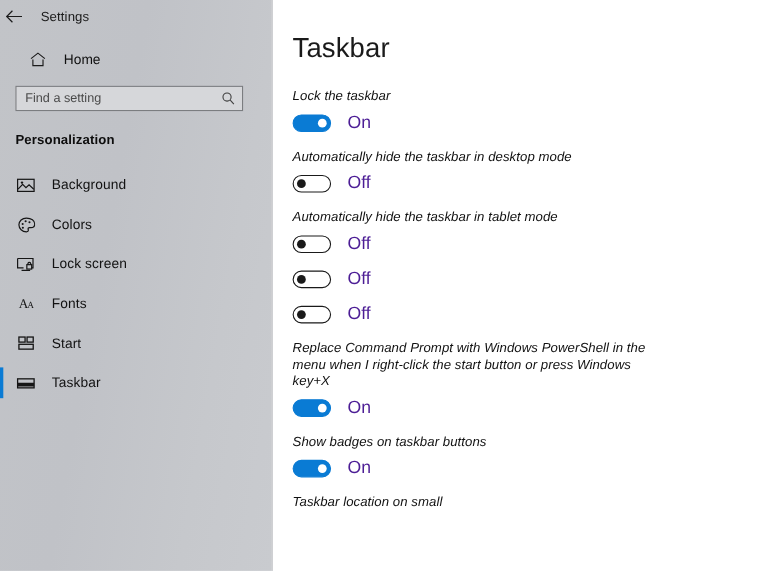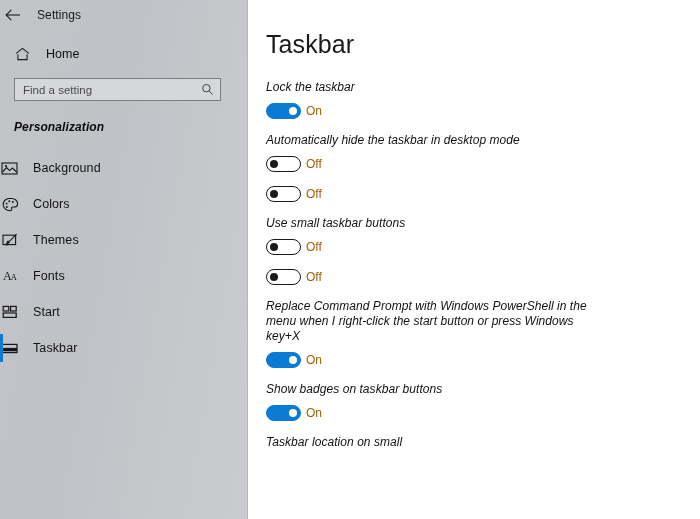--- a/index.html
+++ b/index.html
@@ -50,21 +50,21 @@
     font-size: 12px;
     color: #1b1b1b;
     margin-left: 11px;
     letter-spacing: .1px;
   }
 
   .home-row {
     height: 30px;
     display: flex;
     align-items: center;
-    padding-left: 13px;
+    padding-left: 25px;
     margin-top: 9px;
   }
   .home-icon {
     width: 18px;
     height: 18px;
     display: flex;
     align-items: center;
     justify-content: center;
     color: #1b1b1b;
   }
@@ -106,31 +106,31 @@
     flex: 0 0 auto;
   }
 
   .category-title {
     font-size: 12px;
     font-weight: bold;
     color: #0d0d0d;
     padding-left: 14px;
     margin-top: 19px;
     letter-spacing: .1px;
-    font-style: italic;
   }
 
   .nav-list {
     margin-top: 16px;
   }
   .nav-item {
     position: relative;
     height: 36px;
     display: flex;
     align-items: center;
+    padding-left: 14px;
     box-sizing: border-box;
   }
   .nav-item .sel-bar {
     display: none;
     position: absolute;
     left: 0;
     top: 4px;
     width: 3px;
     height: 28px;
     background: #0a7bd4;
@@ -224,23 +224,23 @@
     height: 8px;
     background: #1a1a1a;
   }
   .toggle.on .knob {
     right: 3px;
     width: 8px;
     height: 8px;
     background: #ffffff;
   }
   .toggle-state {
-    font-size: 12px;
-    color: #a16207;
-    margin-left: 5px;
+    font-size: 16px;
+    color: #4c1d95;
+    margin-left: 15px;
   }
 </style>
 </head>
 <body>
 
 <div class="window">
 
   <div class="sidebar">
 
     <div class="titlebar">
@@ -296,32 +296,34 @@
             <path d="M8 1.2C4.2 1.2 1.2 3.9 1.2 7.4s3 6.3 6.8 6.3c1.1 0 1.8-.6 1.8-1.4 0-.5-.3-.8-.3-1.3 0-.6.5-1 1.2-1h1.4c2 0 3.5-1.4 3.5-3.4 0-3.2-3.1-5.4-7.6-5.4Z"></path>
             <circle cx="4.6" cy="6.6" r=".95" fill="currentColor" stroke="none"></circle>
             <circle cx="7.3" cy="4.2" r=".95" fill="currentColor" stroke="none"></circle>
             <circle cx="10.8" cy="5" r=".95" fill="currentColor" stroke="none"></circle>
             <circle cx="4.8" cy="10" r=".95" fill="currentColor" stroke="none"></circle>
           </svg>
         </span>
         <span class="nav-label">Colors</span>
       </div>
 
-
       <div class="nav-item">
 
         <span class="nav-icon">
-          <svg width="16" height="15" viewBox="0 0 16 15" fill="none" stroke="currentColor" stroke-width="1.1">
-            <rect x="1" y="2.2" width="12.6" height="9.4"></rect>
-            <path d="M14.6 1.1 7.4 8.3"></path>
-            <path d="M5.6 10.6c1.3.2 2.2-.5 2.2-1.6L6.2 7.4c-1 .2-1.5 1-1.4 2.1l-2 2.4 2.8.7Z" fill="currentColor" stroke="none"></path>
+          <svg width="17" height="14" viewBox="0 0 17 14" fill="none" stroke="currentColor" stroke-width="1.1">
+            <path d="M1 2h14v8.6H9.8"></path>
+              <path d="M1 2v8.6h5.4"></path>
+            <path d="M4.6 12.8h7.8"></path>
+            <rect x="9.4" y="7.6" width="4.4" height="4" fill="#c2c4c8"></rect>
+            <path d="M10.4 7.6V6.4a1.3 1.3 0 0 1 2.5 0v1.2"></path>
           </svg>
         </span>
-        <span class="nav-label">Themes</span>
-      </div>
+        <span class="nav-label">Lock screen</span>
+      </div>
+
 
       <div class="nav-item">
 
         <span class="nav-icon">
           <span class="nav-fonts-glyph">A<span class="small">A</span></span>
         </span>
         <span class="nav-label">Fonts</span>
       </div>
 
       <div class="nav-item">
@@ -368,30 +370,30 @@
       <div class="setting-label">Automatically hide the taskbar in desktop mode</div>
       <div class="toggle-row">
         <div class="toggle off">
           <span class="knob"></span>
         </div>
         <span class="toggle-state">Off</span>
       </div>
     </div>
 
     <div class="setting">
+      <div class="setting-label">Automatically hide the taskbar in tablet mode</div>
       <div class="toggle-row">
         <div class="toggle off">
           <span class="knob"></span>
         </div>
         <span class="toggle-state">Off</span>
       </div>
     </div>
 
     <div class="setting">
-      <div class="setting-label">Use small taskbar buttons</div>
       <div class="toggle-row">
         <div class="toggle off">
           <span class="knob"></span>
         </div>
         <span class="toggle-state">Off</span>
       </div>
     </div>
 
     <div class="setting">
       <div class="toggle-row">

